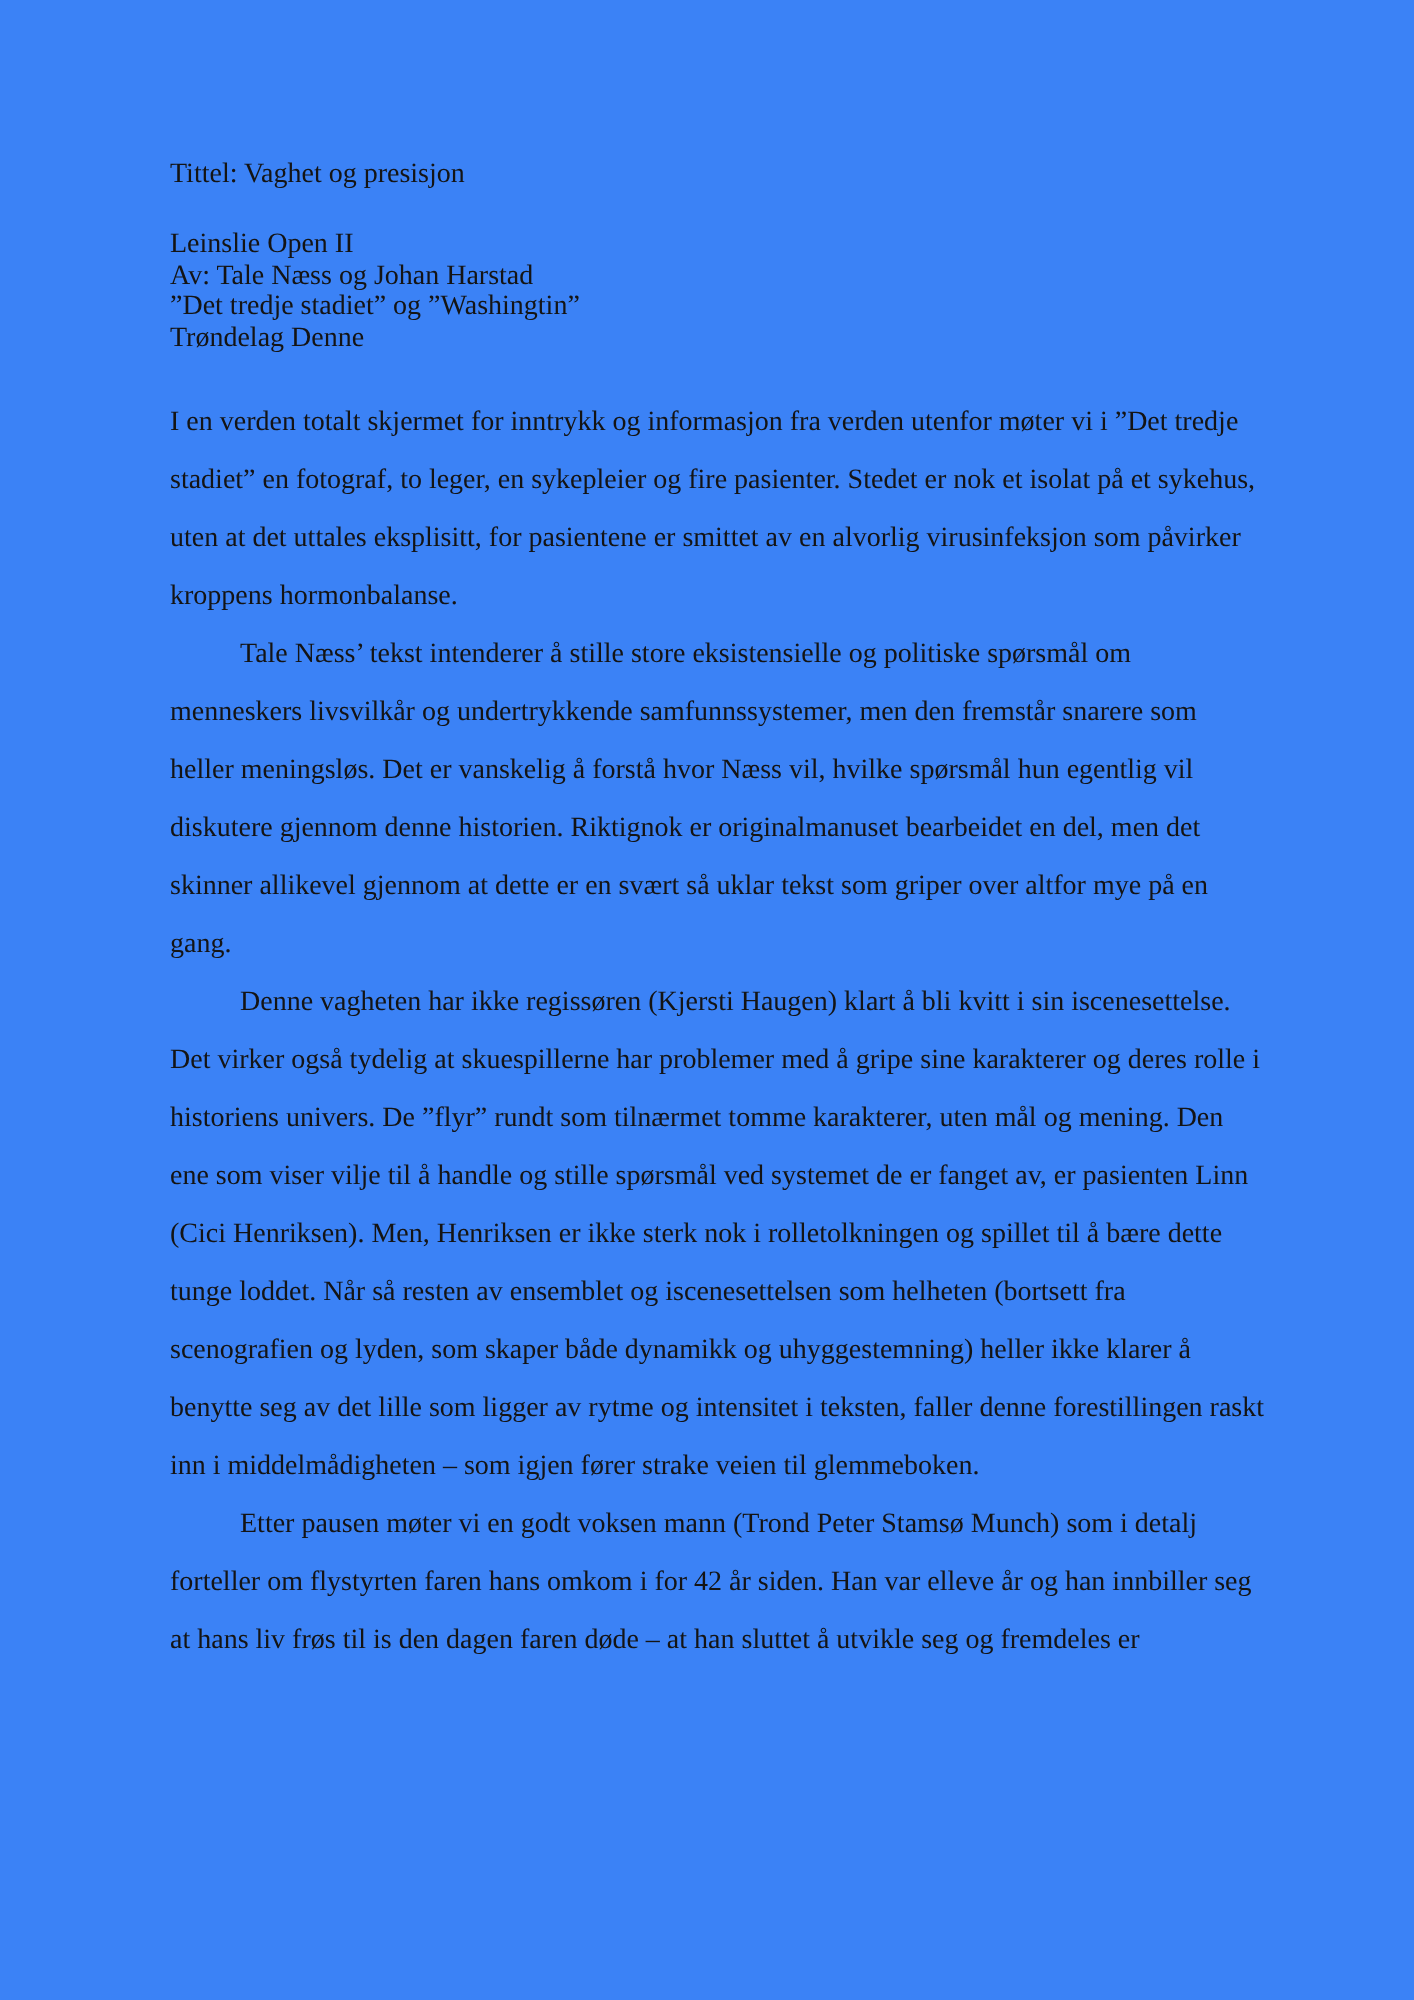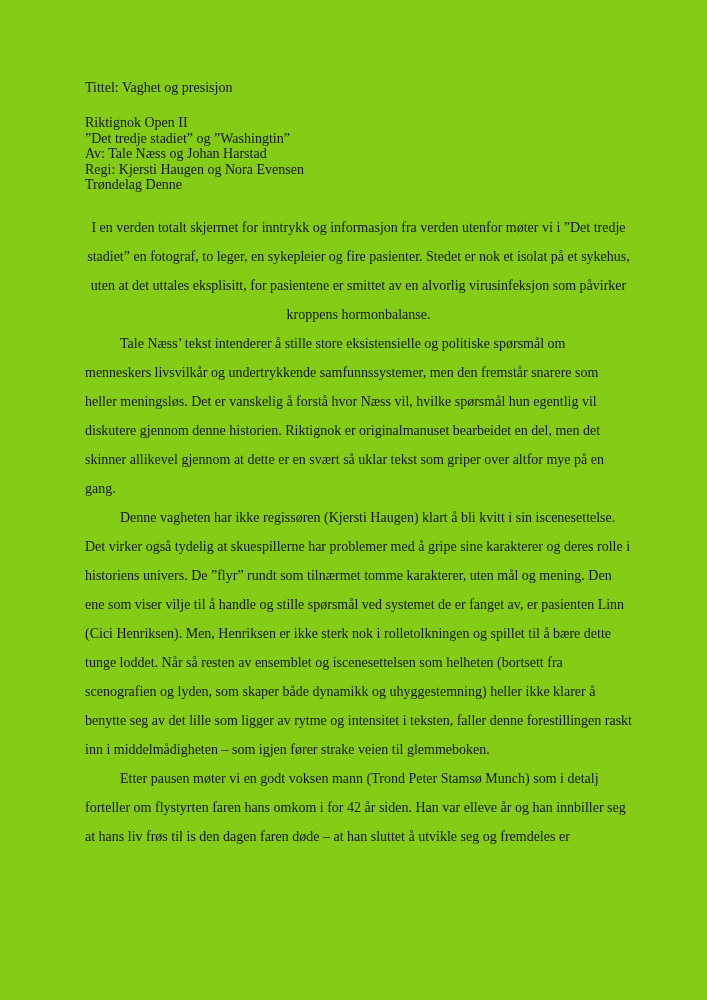--- a/index.html
+++ b/index.html
@@ -12,21 +12,21 @@
     height: 1000px;
     overflow: hidden;
     font-family: "Liberation Serif", "DejaVu Serif", serif;
     color: #141414;
   }
   .page {
     box-sizing: border-box;
     width: 707px;
     height: 1000px;
     padding: 78px 75px 0 85px;
-    background: #84cc16;
+    background: #3b82f6;
   }
   .title-line {
     margin: 0;
     font-size: 14px;
     line-height: 20px;
     white-space: pre-wrap;
   }
   .ingress {
     margin: 17px 0 0 0;
     font-size: 14px;
@@ -45,41 +45,39 @@
     line-height: 15.5px;
   }
   .body-text {
     margin: 0;
     font-size: 14px;
     line-height: 29px;
     text-align: left;
   }
   .body-text.first {
     margin-top: 20px;
-    text-align: center;
   }
   .body-text.indent {
     text-indent: 35px;
     font-family: Liberation Serif, serif;
   }
 </style>
 </head>
 <body>
 
 <div class="page">
 
   <p class="title-line">Tittel: Vaghet og presisjon</p>
 
 
 
   <div class="credits">
-    <div class="credit-line">Riktignok Open II</div>
+    <div class="credit-line">Leinslie Open II</div>
+    <div class="credit-line">Av: Tale Næss og Johan Harstad</div>
     <div class="credit-line">”Det tredje stadiet” og ”Washingtin”</div>
-    <div class="credit-line">Av: Tale Næss og Johan Harstad</div>
-    <div class="credit-line">Regi: Kjersti Haugen og Nora Evensen</div>
     <div class="credit-line">Trøndelag Denne</div>
   </div>
 
   <p class="body-text first">I en verden totalt skjermet for inntrykk og informasjon fra verden utenfor møter vi i ”Det tredje stadiet” en fotograf, to leger, en sykepleier og fire pasienter. Stedet er nok et isolat på et sykehus, uten at det uttales eksplisitt, for pasientene er smittet av en alvorlig virusinfeksjon som påvirker kroppens hormonbalanse.</p>
 
   <p class="body-text indent">Tale Næss’ tekst intenderer å stille store eksistensielle og politiske spørsmål om menneskers livsvilkår og undertrykkende samfunnssystemer, men den fremstår snarere som heller meningsløs. Det er vanskelig å forstå hvor Næss vil, hvilke spørsmål hun egentlig vil diskutere gjennom denne historien. Riktignok er originalmanuset bearbeidet en del, men det skinner allikevel gjennom at dette er en svært så uklar tekst som griper over altfor mye på en gang.</p>
 
   <p class="body-text indent">Denne vagheten har ikke regissøren (Kjersti Haugen) klart å bli kvitt i sin iscenesettelse. Det virker også tydelig at skuespillerne har problemer med å gripe sine karakterer og deres rolle i historiens univers. De ”flyr” rundt som tilnærmet tomme karakterer, uten mål og mening. Den ene som viser vilje til å handle og stille spørsmål ved systemet de er fanget av, er pasienten Linn (Cici Henriksen). Men, Henriksen er ikke sterk nok i rolletolkningen og spillet til å bære dette tunge loddet. Når så resten av ensemblet og iscenesettelsen som helheten (bortsett fra scenografien og lyden, som skaper både dynamikk og uhyggestemning) heller ikke klarer å benytte seg av det lille som ligger av rytme og intensitet i teksten, faller denne forestillingen raskt inn i middelmådigheten – som igjen fører strake veien til glemmeboken.</p>
 
   <p class="body-text indent">Etter pausen møter vi en godt voksen mann (Trond Peter Stamsø Munch) som i detalj forteller om flystyrten faren hans omkom i for 42 år siden. Han var elleve år og han innbiller seg at hans liv frøs til is den dagen faren døde – at han sluttet å utvikle seg og fremdeles er</p>

